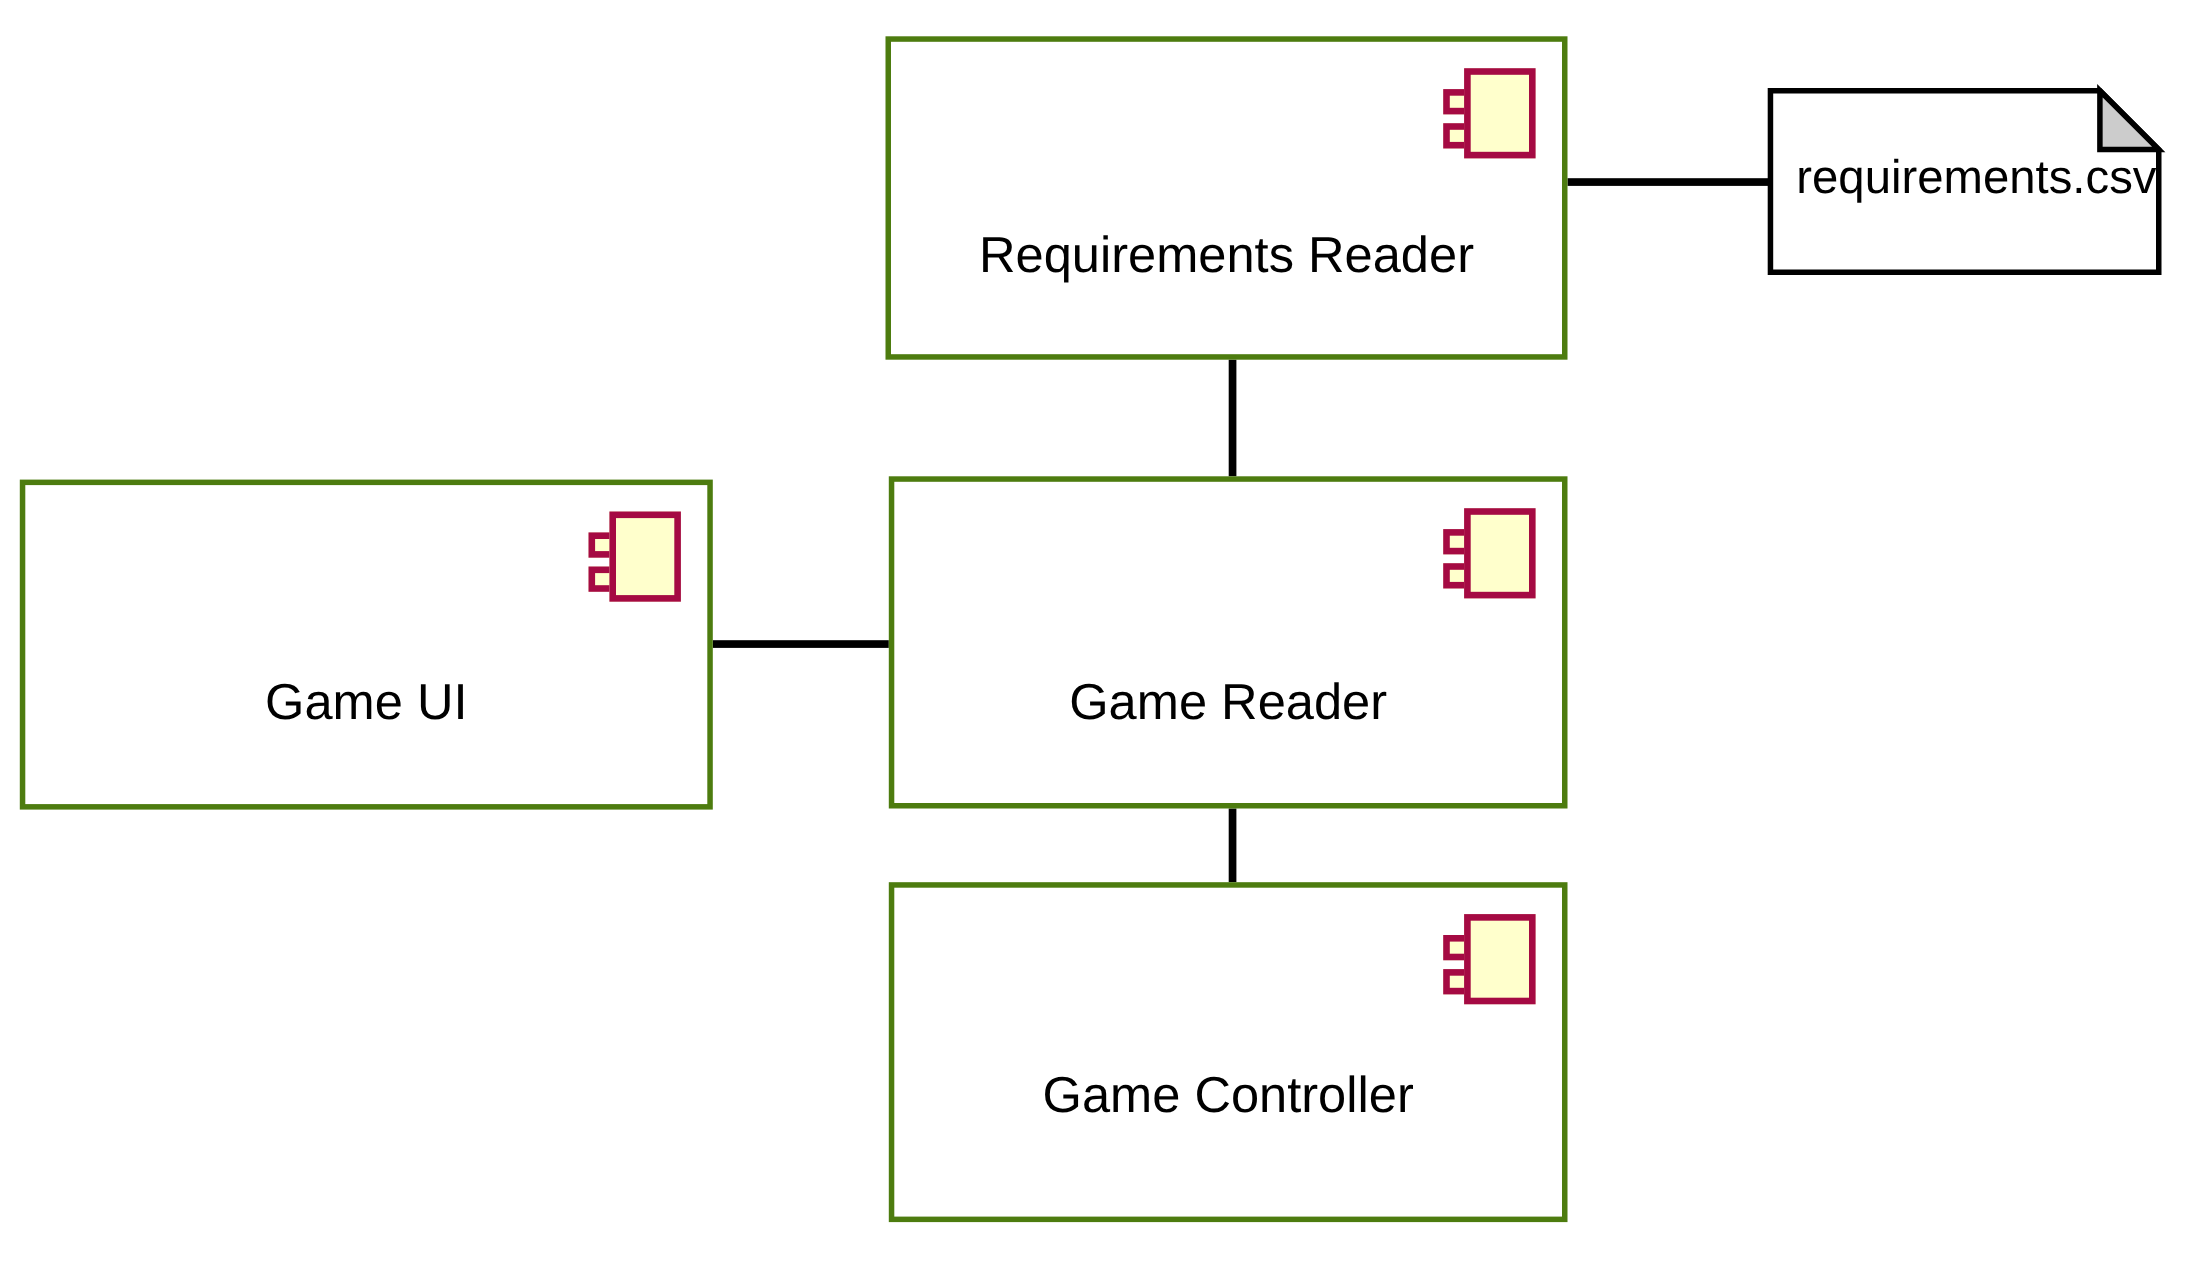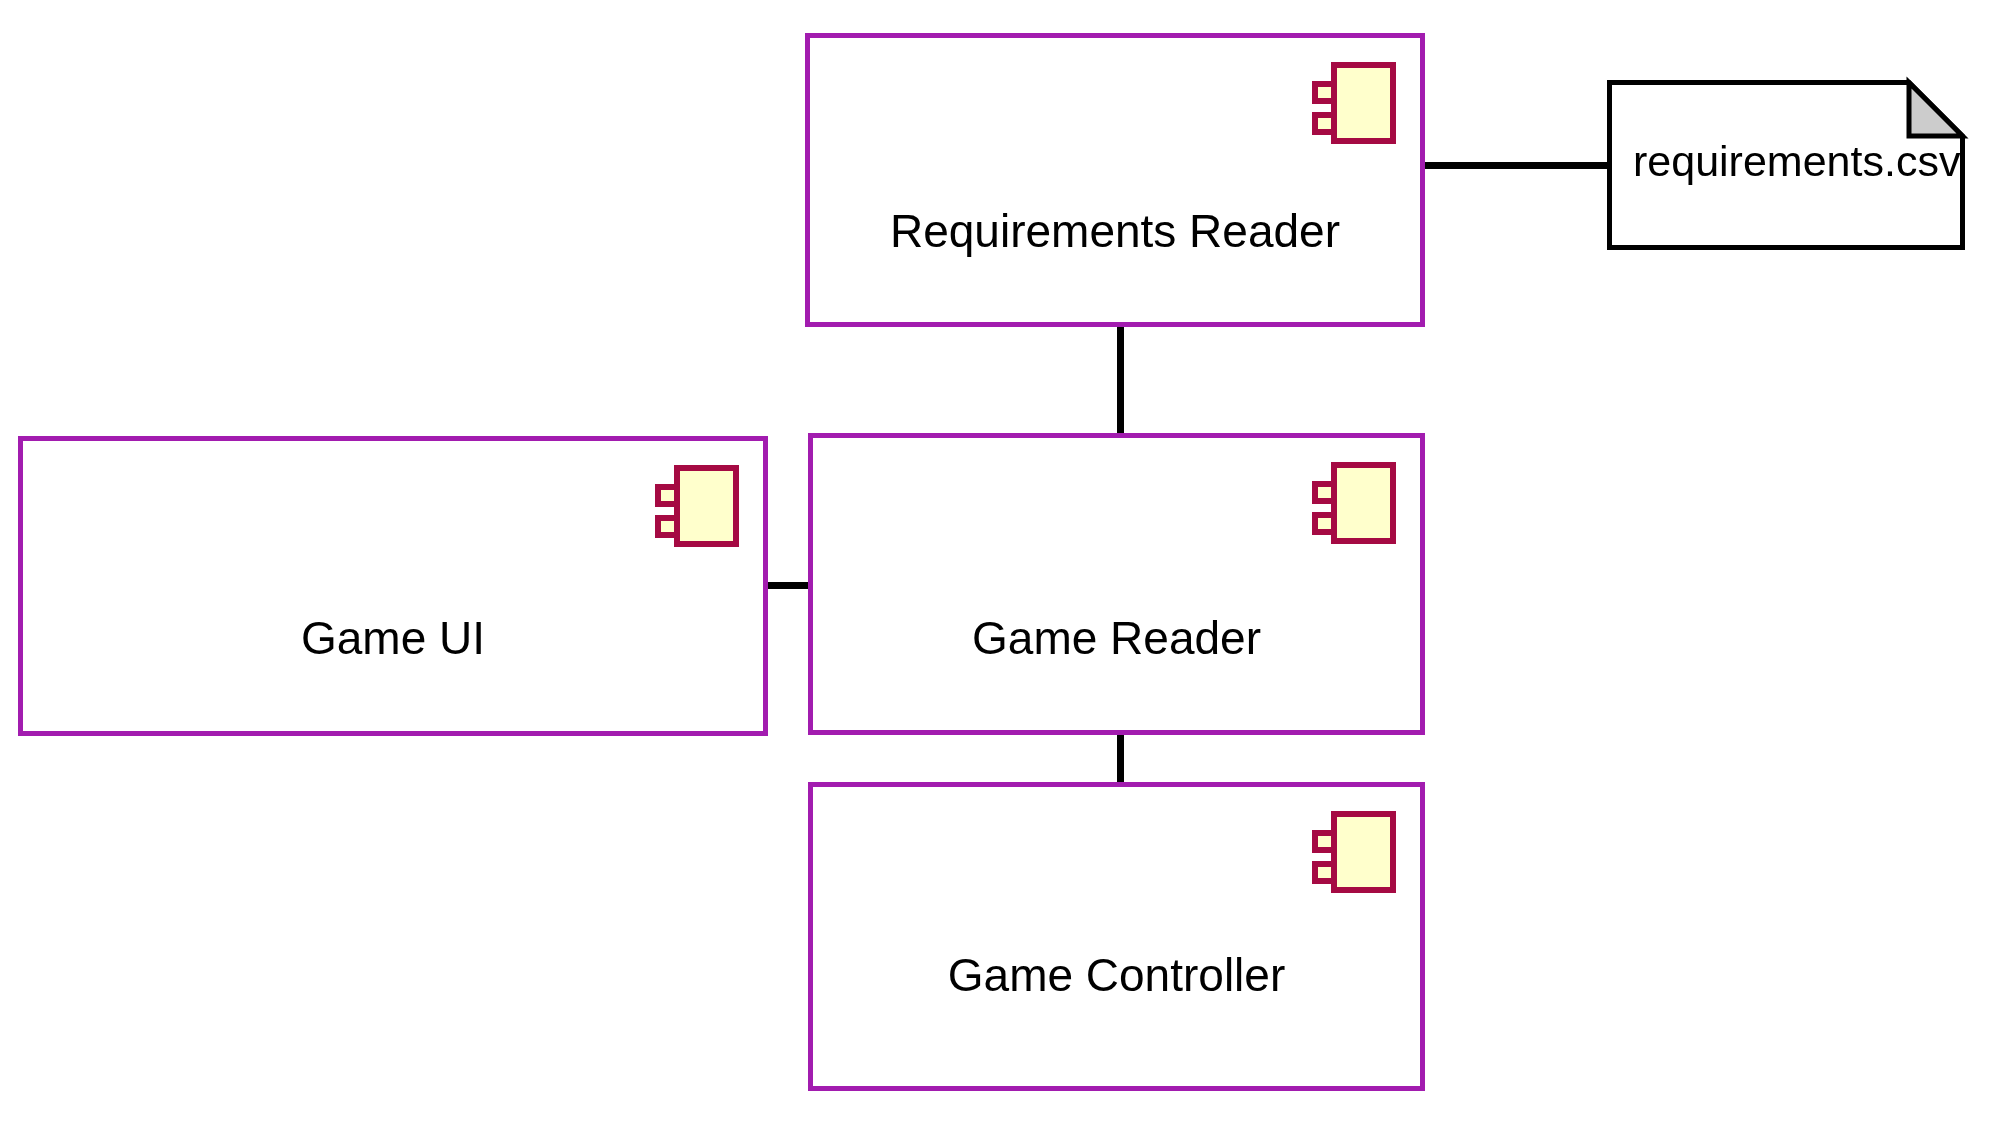--- a/index.html
+++ b/index.html
@@ -28,21 +28,21 @@
     position: absolute;
     background: #000000;
   }
   .connector.h { height: 7px; }
   .connector.v { width: 7px; }
 
   
   .component-box {
     position: absolute;
     background: #ffffff;
-    border: 5px solid #a21caf;
+    border: 5px solid #4d7c0f;
     box-sizing: border-box;
   }
   .component-title {
     position: absolute;
     left: 0;
     width: 100%;
     text-align: center;
     color: #000000;
     font-size: 46px;
     font-family: "Liberation Sans", sans-serif;
@@ -112,39 +112,39 @@
 
   <div class="component-box" style="left:805px; top:33px; width:620px; height:294px;">
     <div class="component-icon" style="right:24px; top:24px;">
       <div class="icon-tab tab-upper"></div>
       <div class="icon-tab tab-lower"></div>
       <div class="icon-body"></div>
     </div>
     <div class="component-title" style="top:170px;">Requirements Reader</div>
   </div>
 
-  <div class="component-box" style="left:18px; top:436px; width:750px; height:300px;">
+  <div class="component-box" style="left:18px; top:436px; width:630px; height:300px;">
     <div class="component-icon" style="right:24px; top:24px;">
       <div class="icon-tab tab-upper"></div>
       <div class="icon-tab tab-lower"></div>
       <div class="icon-body"></div>
     </div>
     <div class="component-title" style="top:174px;">Game UI</div>
   </div>
 
   <div class="component-box" style="left:808px; top:433px; width:617px; height:302px;">
     <div class="component-icon" style="right:24px; top:24px;">
       <div class="icon-tab tab-upper"></div>
       <div class="icon-tab tab-lower"></div>
       <div class="icon-body"></div>
     </div>
     <div class="component-title" style="top:177px;">Game Reader</div>
   </div>
 
-  <div class="component-box" style="left:808px; top:782px; width:617px; height:309px;">
+  <div class="component-box" style="left:808px; top:802px; width:617px; height:309px;">
     <div class="component-icon" style="right:24px; top:24px;">
       <div class="icon-tab tab-upper"></div>
       <div class="icon-tab tab-lower"></div>
       <div class="icon-body"></div>
     </div>
     <div class="component-title" style="top:165px;">Game Controller</div>
   </div>
 
   <div class="note-shape" style="left:1607px; top:80px; width:358px; height:170px;">
     <svg width="358" height="170" viewBox="0 0 358 170">

